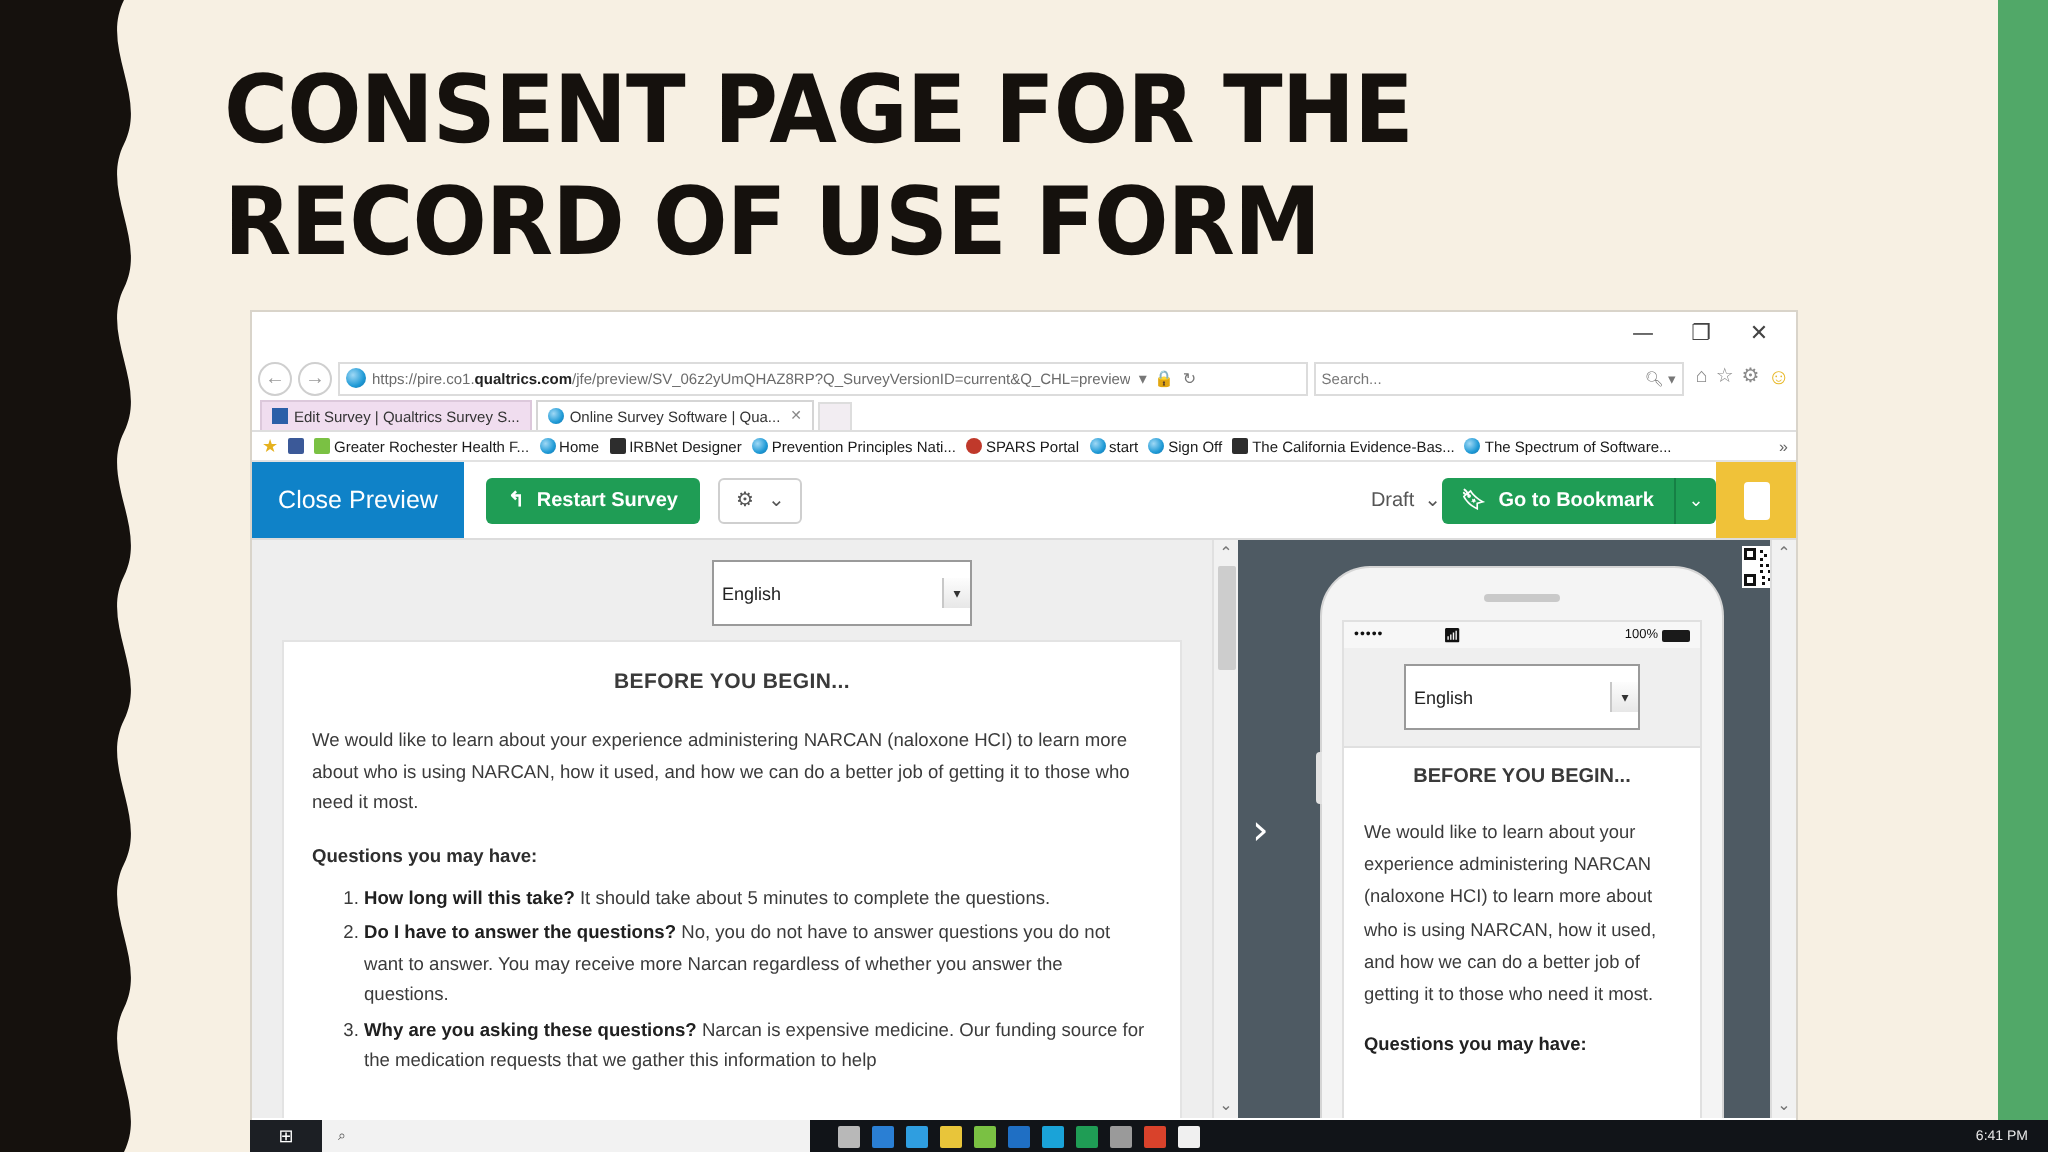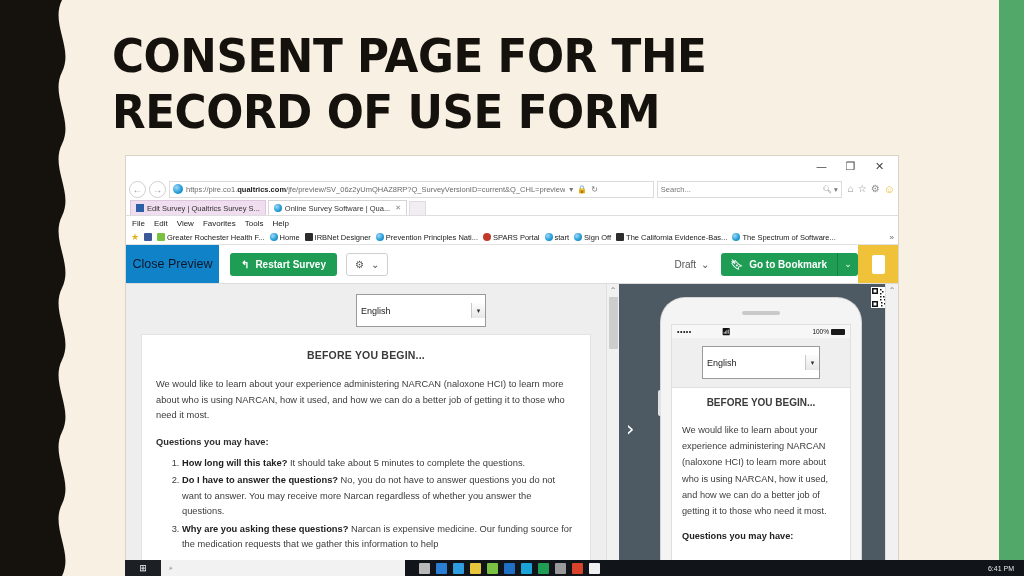--- a/index.html
+++ b/index.html
@@ -193,23 +193,23 @@
   .favmore { margin-left: auto; font-size: 8px; color: #666; padding-right: 4px; }
 
   
   .qbar {
     display: flex; align-items: stretch;
     height: 39px;
     background: #ffffff;
     border-bottom: 1px solid #dcdcdc;
   }
   .close-preview {
-    width: 93px;
+    width: 106px;
     background: #0f82c8;
-    color: #0f172a;
+    color: #ffffff;
     display: flex; align-items: center; justify-content: center;
     font-size: 12.5px;
     flex: 0 0 auto;
   }
   .qbar-left {
     display: flex; align-items: center; gap: 9px;
     padding-left: 11px;
     flex: 1 1 auto;
   }
   .btn-green {
@@ -226,21 +226,21 @@
     display: flex; align-items: center; gap: 7px;
     border: 1px solid #cfcfcf;
     border-radius: 3px;
     height: 23px;
     padding: 0 8px;
     background: #fff;
     font-size: 10px;
     color: #555;
   }
   .qbar-right {
-    display: flex; align-items: center; gap: 11px;
+    display: flex; align-items: center; 
     padding-right: 0px;
     flex: 0 0 auto;
   }
   .draft {
     display: flex; align-items: center; gap: 5px;
     font-size: 10px; color: #555;
   }
   .bookmark-group { display: flex; align-items: stretch; }
   .bookmark-main {
     display: flex; align-items: center; gap: 6px;
@@ -520,28 +520,20 @@
         <span>Edit Survey | Qualtrics Survey S...</span>
       </div>
       <div class="tab active">
         <span class="tabicon fi ie" style="border-radius:50%;background:radial-gradient(circle at 35% 35%,#9fd8f5 0%,#1f9ad6 60%,#0f6fa8 100%)"></span>
         <span>Online Survey Software | Qua...</span>
         <span class="x">✕</span>
       </div>
       <div class="newtab"></div>
     </div>
 
-    <div class="menubar">
-      <span>File</span>
-      <span>Edit</span>
-      <span>View</span>
-      <span>Favorites</span>
-      <span>Tools</span>
-      <span>Help</span>
-    </div>
 
     <div class="favbar">
       <span class="fi star">★</span>
       <span class="fi fb"></span>
       <span class="favitem">
           <span class="fi green"></span>
           <span>Greater Rochester Health F...</span>
         </span>
       <span class="favitem">
           <span class="fi ie"></span>

